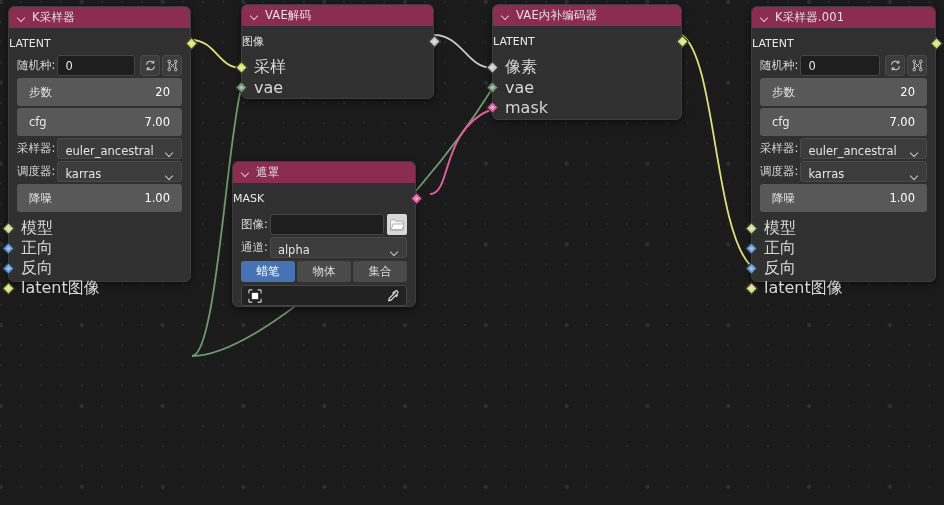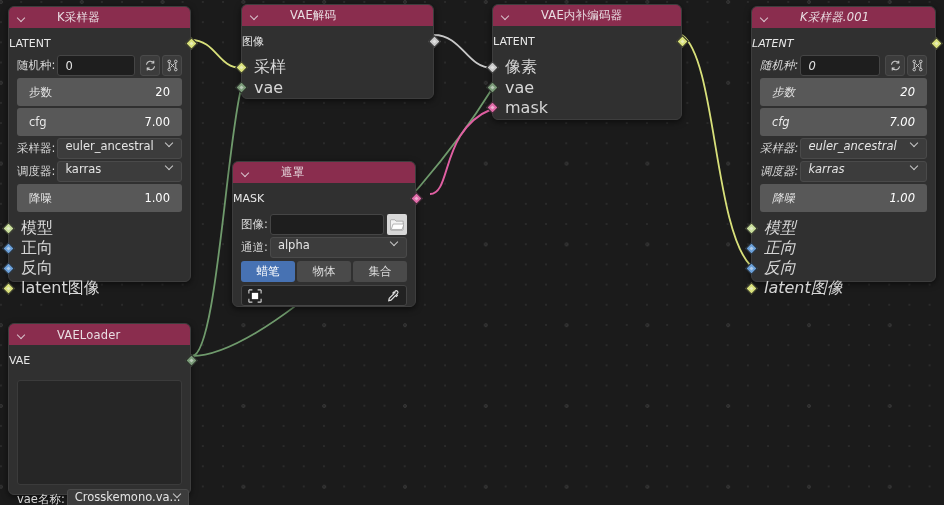--- a/index.html
+++ b/index.html
@@ -40,21 +40,20 @@
     background: #8a2d4e;
     border-top-left-radius: 5px;
     border-top-right-radius: 5px;
     display: flex;
     align-items: center;
     padding-left: 7px;
     color: #e9dde2;
     font-size: 11.5px;
     letter-spacing: 0.2px;
     box-sizing: border-box;
-    gap: 25px;
   }
   .collapse-arrow {
     width: 11px; height: 11px;
     margin-right: 5px;
     display: inline-block;
     flex: 0 0 auto;
     position: relative;
   }
   .collapse-arrow::before {
     content: "";
@@ -151,21 +150,21 @@
     box-sizing: border-box;
     font-size: 11.5px;
   }
   .combo {
     flex: 1 1 auto;
     height: 21px;
     background: #3c3c3c;
     border: 1px solid #4a4a4a;
     border-radius: 3px;
     display: flex;
-    align-items: flex-start;
+    align-items: flex-end;
     justify-content: space-between;
     padding: 0 7px;
     color: #e4e4e4;
     box-sizing: border-box;
     font-size: 11.5px;
   }
   .combo .chev {
     width: 9px; height: 9px;
     position: relative;
     flex: 0 0 auto;
@@ -380,21 +379,21 @@
         <span class="sock in" style="background:#7a9a78;"></span>
         <span>vae</span>
       </div>
       <div class="in-row">
         <span class="sock in" style="background:#e06aa8;"></span>
         <span>mask</span>
       </div>
     </div>
   </div>
 
-  <div class="node" style="left:751px; top:6px; width:185px; height:276px;font-style:italic;">
+  <div class="node" style="left:751px; top:6px; width:185px; height:276px;">
     <div class="node-header">
       <span class="collapse-arrow"></span>
       <span>K采样器.001</span>
     </div>
     <div class="node-body">
       <div class="out-row">
         <span>LATENT</span>
         <span class="sock out" style="background:#d8e07a;"></span>
       </div>
 
@@ -516,36 +515,14 @@
         </span>
         <span style="display:inline-flex;">
           <svg width="14" height="14" viewBox="0 0 16 16" fill="none" stroke="#e0e0e0" stroke-width="1.3">
             <path d="M10.4 2.6a1.9 1.9 0 0 1 2.7 2.7l-1.1 1.1 1 1-1.2 1.2-1-1-5.1 5.1-2.6 0.6 0.6-2.6 5.1-5.1-1-1 1.2-1.2 1 1z"></path>
           </svg>
         </span>
       </div>
     </div>
   </div>
 
-  <div class="node" style="left:8px; top:323px; width:183px; height:172px;">
-    <div class="node-header">
-      <span class="collapse-arrow"></span>
-      <span>VAELoader</span>
-    </div>
-    <div class="node-body">
-      <div class="out-row">
-        <span>VAE</span>
-        <span class="sock out" style="background:#7a9a78;"></span>
-      </div>
-
-      <div class="preview-box"></div>
-
-      <div class="w-labeled" style="margin-bottom:6px;">
-        <span class="cap">vae名称:</span>
-        <span class="combo" style="justify-content:center; position:relative;">
-          <span>Crosskemono.va...</span>
-          <span class="chev" style="position:absolute; right:6px;"></span>
-        </span>
-      </div>
-    </div>
-  </div>
 
 </div>
 
 </body></html>

